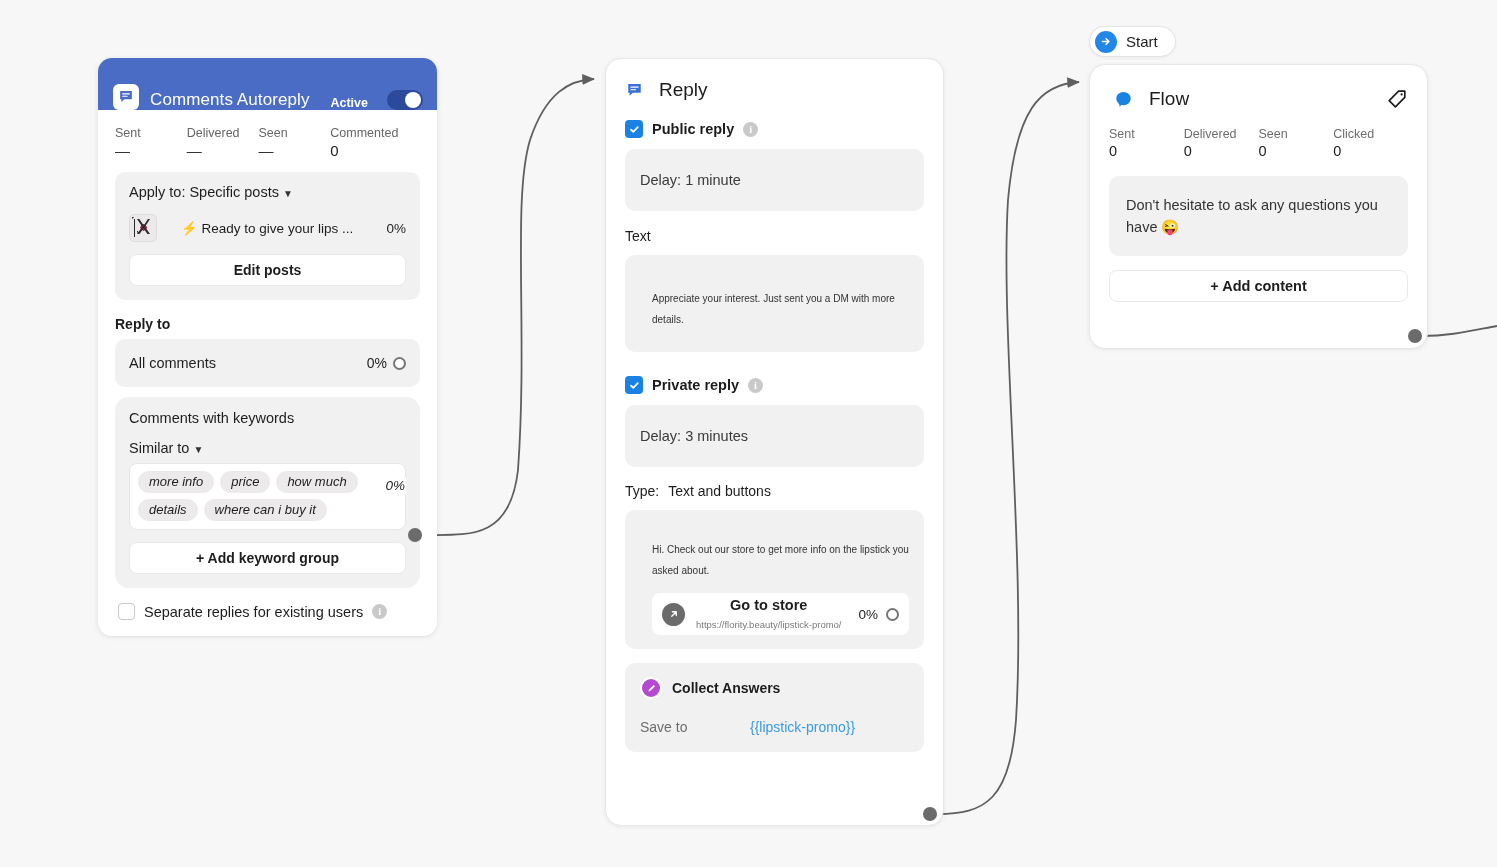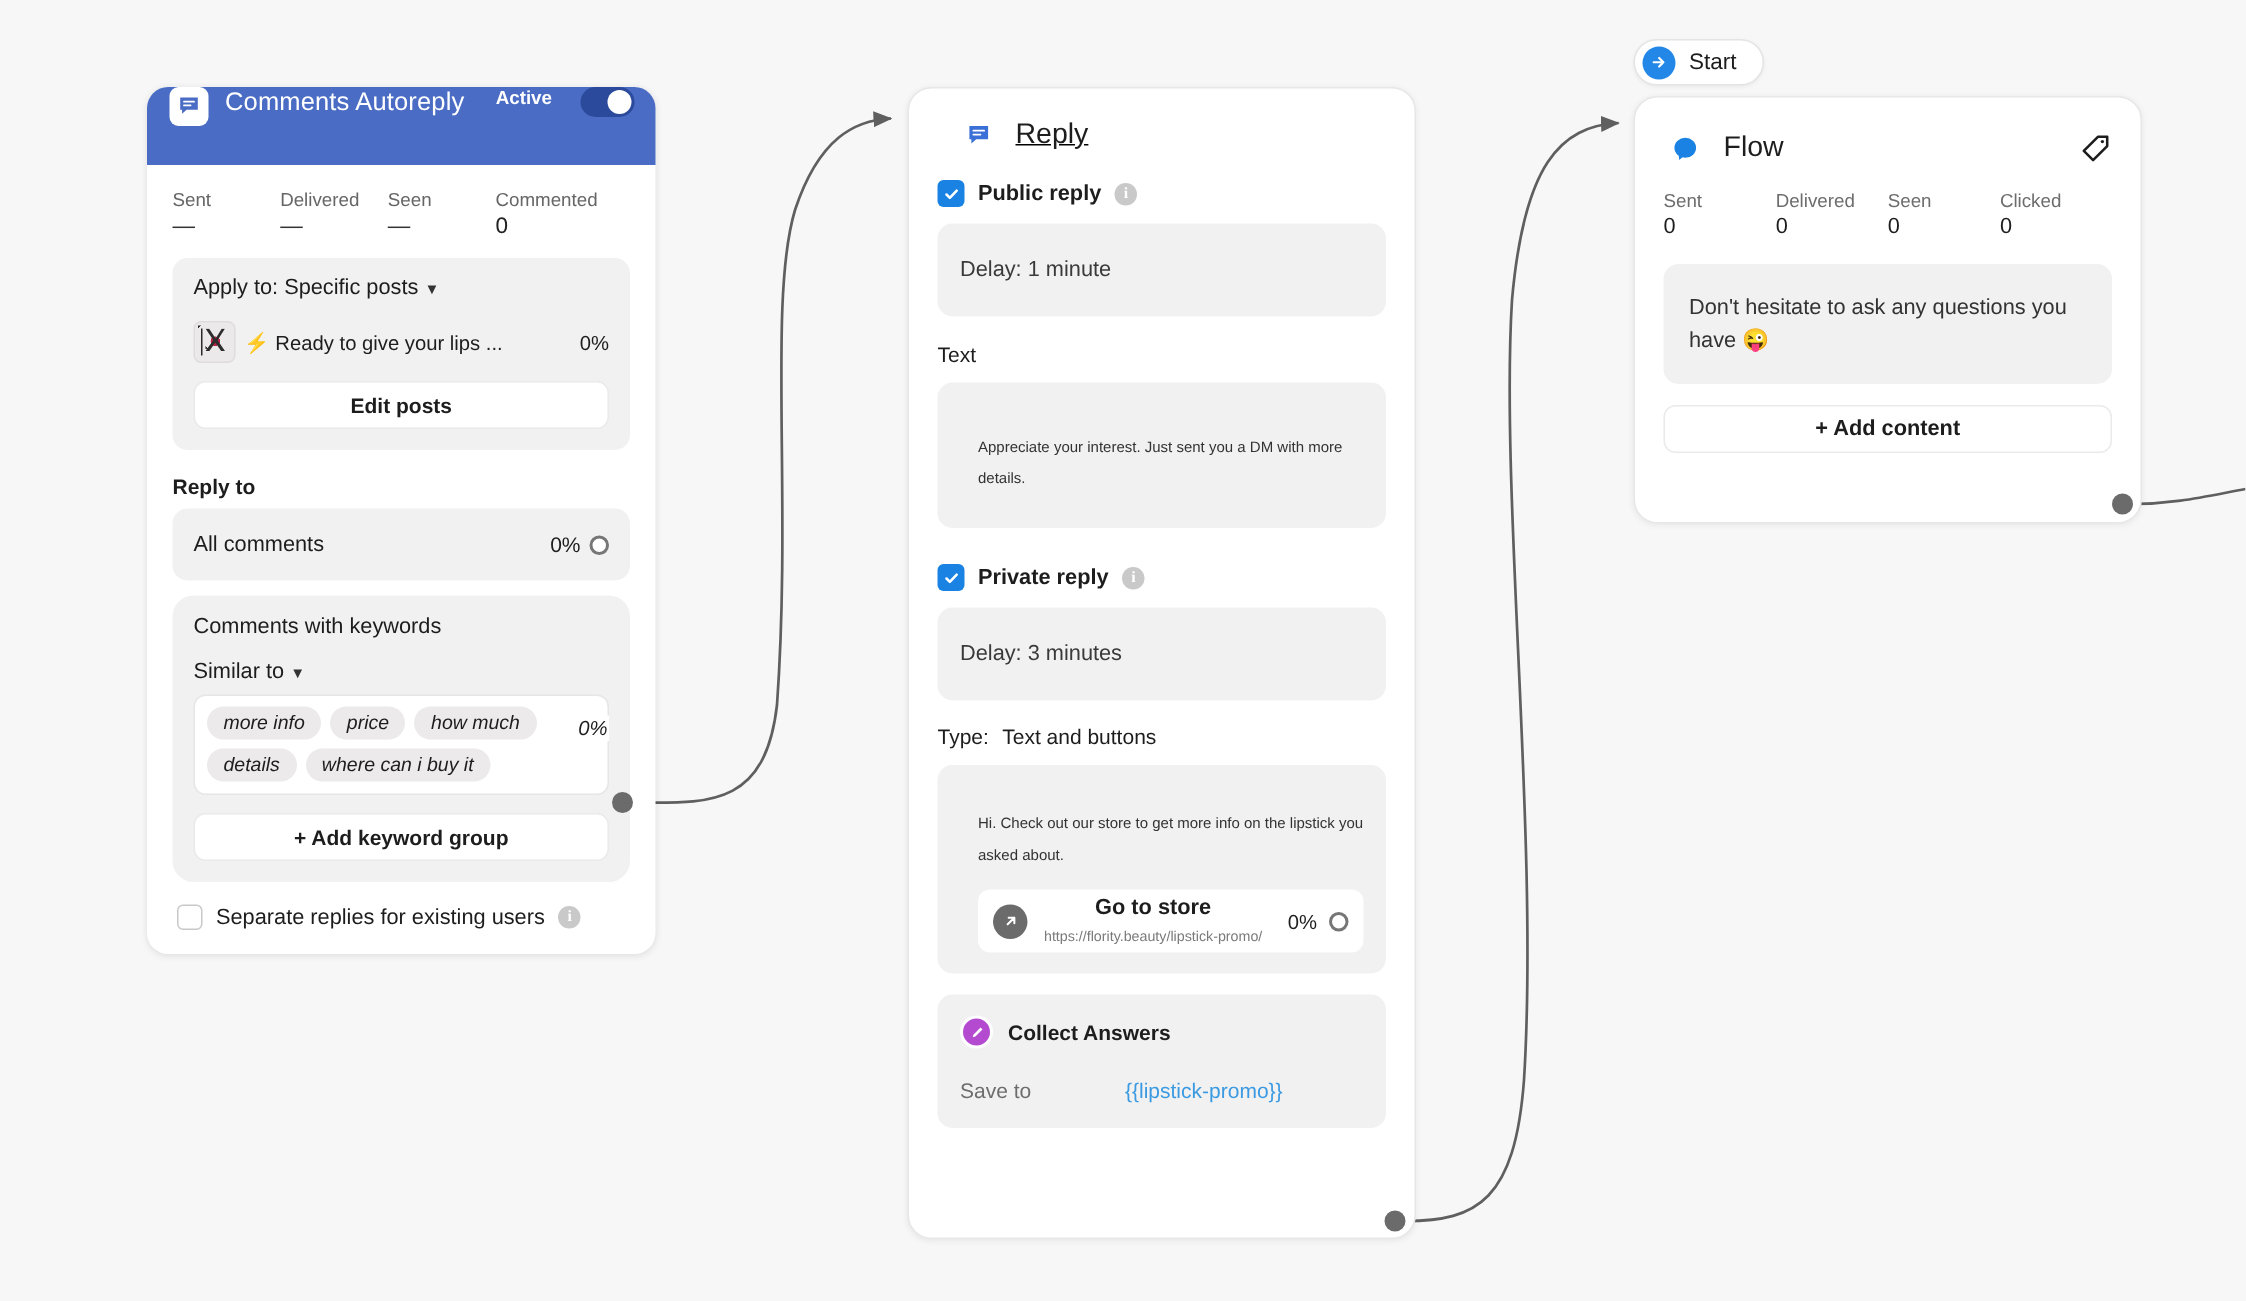--- a/index.html
+++ b/index.html
@@ -23,21 +23,21 @@
     border:1px solid #e7e7e7;
     box-shadow:0 1px 4px rgba(0,0,0,.07);
   }
 
   
   #node-comments { left:98px; top:58px; width:339px; border:none; box-shadow:0 1px 5px rgba(0,0,0,.10); }
   .ca-header {
     background:#4a6cc4;
     border-radius:14px 14px 0 0;
     height:52px;
-    display:flex; align-items:flex-start;
+    display:flex; align-items:flex-end;
     padding:0 14px 0 15px;
     gap:11px;
   }
   .ca-header-icon {
     width:26px; height:26px; border-radius:6px; background:#fff;
     display:flex; align-items:center; justify-content:center; flex:0 0 auto;
   }
   .ca-title { color:#fff; font-size:17px; font-weight:400; letter-spacing:.1px; flex:1; }
   .ca-active-label { color:#fff; font-size:12.5px; font-weight:700; margin-right:8px; }
   .toggle {
@@ -56,21 +56,21 @@
   .stat-value { font-size:15px; color:#222; line-height:18px; }
   .stat-value.dash { color:#333; }
 
   .panel {
     background:#f1f1f1; border-radius:10px;
     margin:6px 17px 0 17px; padding:12px 14px 14px 14px;
   }
   .apply-to { font-size:14.5px; color:#1d1d1d; }
   .caret { font-size:10px; color:#333; }
 
-  .post-row { display:flex; align-items:center; gap:6px; margin-top:14px; }
+  .post-row { display:flex; align-items:center; gap:24px; margin-top:14px; }
   .post-thumb {
     width:28px; height:28px; border-radius:5px; flex:0 0 auto;
     background:
       radial-gradient(circle at 52% 48%, #c0224a 0 16%, transparent 17%),
       linear-gradient(135deg,#2a2a2a 0 6%, transparent 7%),
       linear-gradient(45deg,#2a2a2a 0 6%, transparent 7%),
       linear-gradient(90deg,#2a2a2a 0 5%, transparent 6%),
       #ece9ea;
     background-size:100% 100%, 60% 60%, 60% 60%, 70% 70%;
     background-position:center, 20% 20%, 70% 20%, center;
@@ -131,21 +131,21 @@
   }
   .sep-label { font-size:14.5px; color:#1d1d1d; }
   .info-i {
     width:15px; height:15px; border-radius:50%; background:#c9c9c9; color:#fff;
     font-size:10.5px; font-weight:700; display:flex; align-items:center; justify-content:center;
     font-family:"Liberation Serif", serif; flex:0 0 auto;
   }
 
   
   #node-reply { left:605px; top:58px; width:339px; height:768px; border-radius:16px; }
-  .rp-head { display:flex; align-items:center; gap:11px; padding:17px 0 0 32px;text-decoration:underline; }
+  .rp-head { display:flex; align-items:center; gap:11px; padding:17px 0 0 14px; }
   .rp-head-icon {
     width:28px; height:28px; border-radius:7px; background:#fff;
     display:flex; align-items:center; justify-content:center;
   }
   .rp-title { font-size:19px; color:#1d1d1d; }
   .check-row { display:flex; align-items:center; gap:9px; padding:16px 0 0 19px; }
   .checkbox-on {
     width:18px; height:18px; border-radius:4px; background:#1a82e2; flex:0 0 auto;
     display:flex; align-items:center; justify-content:center;
   }

